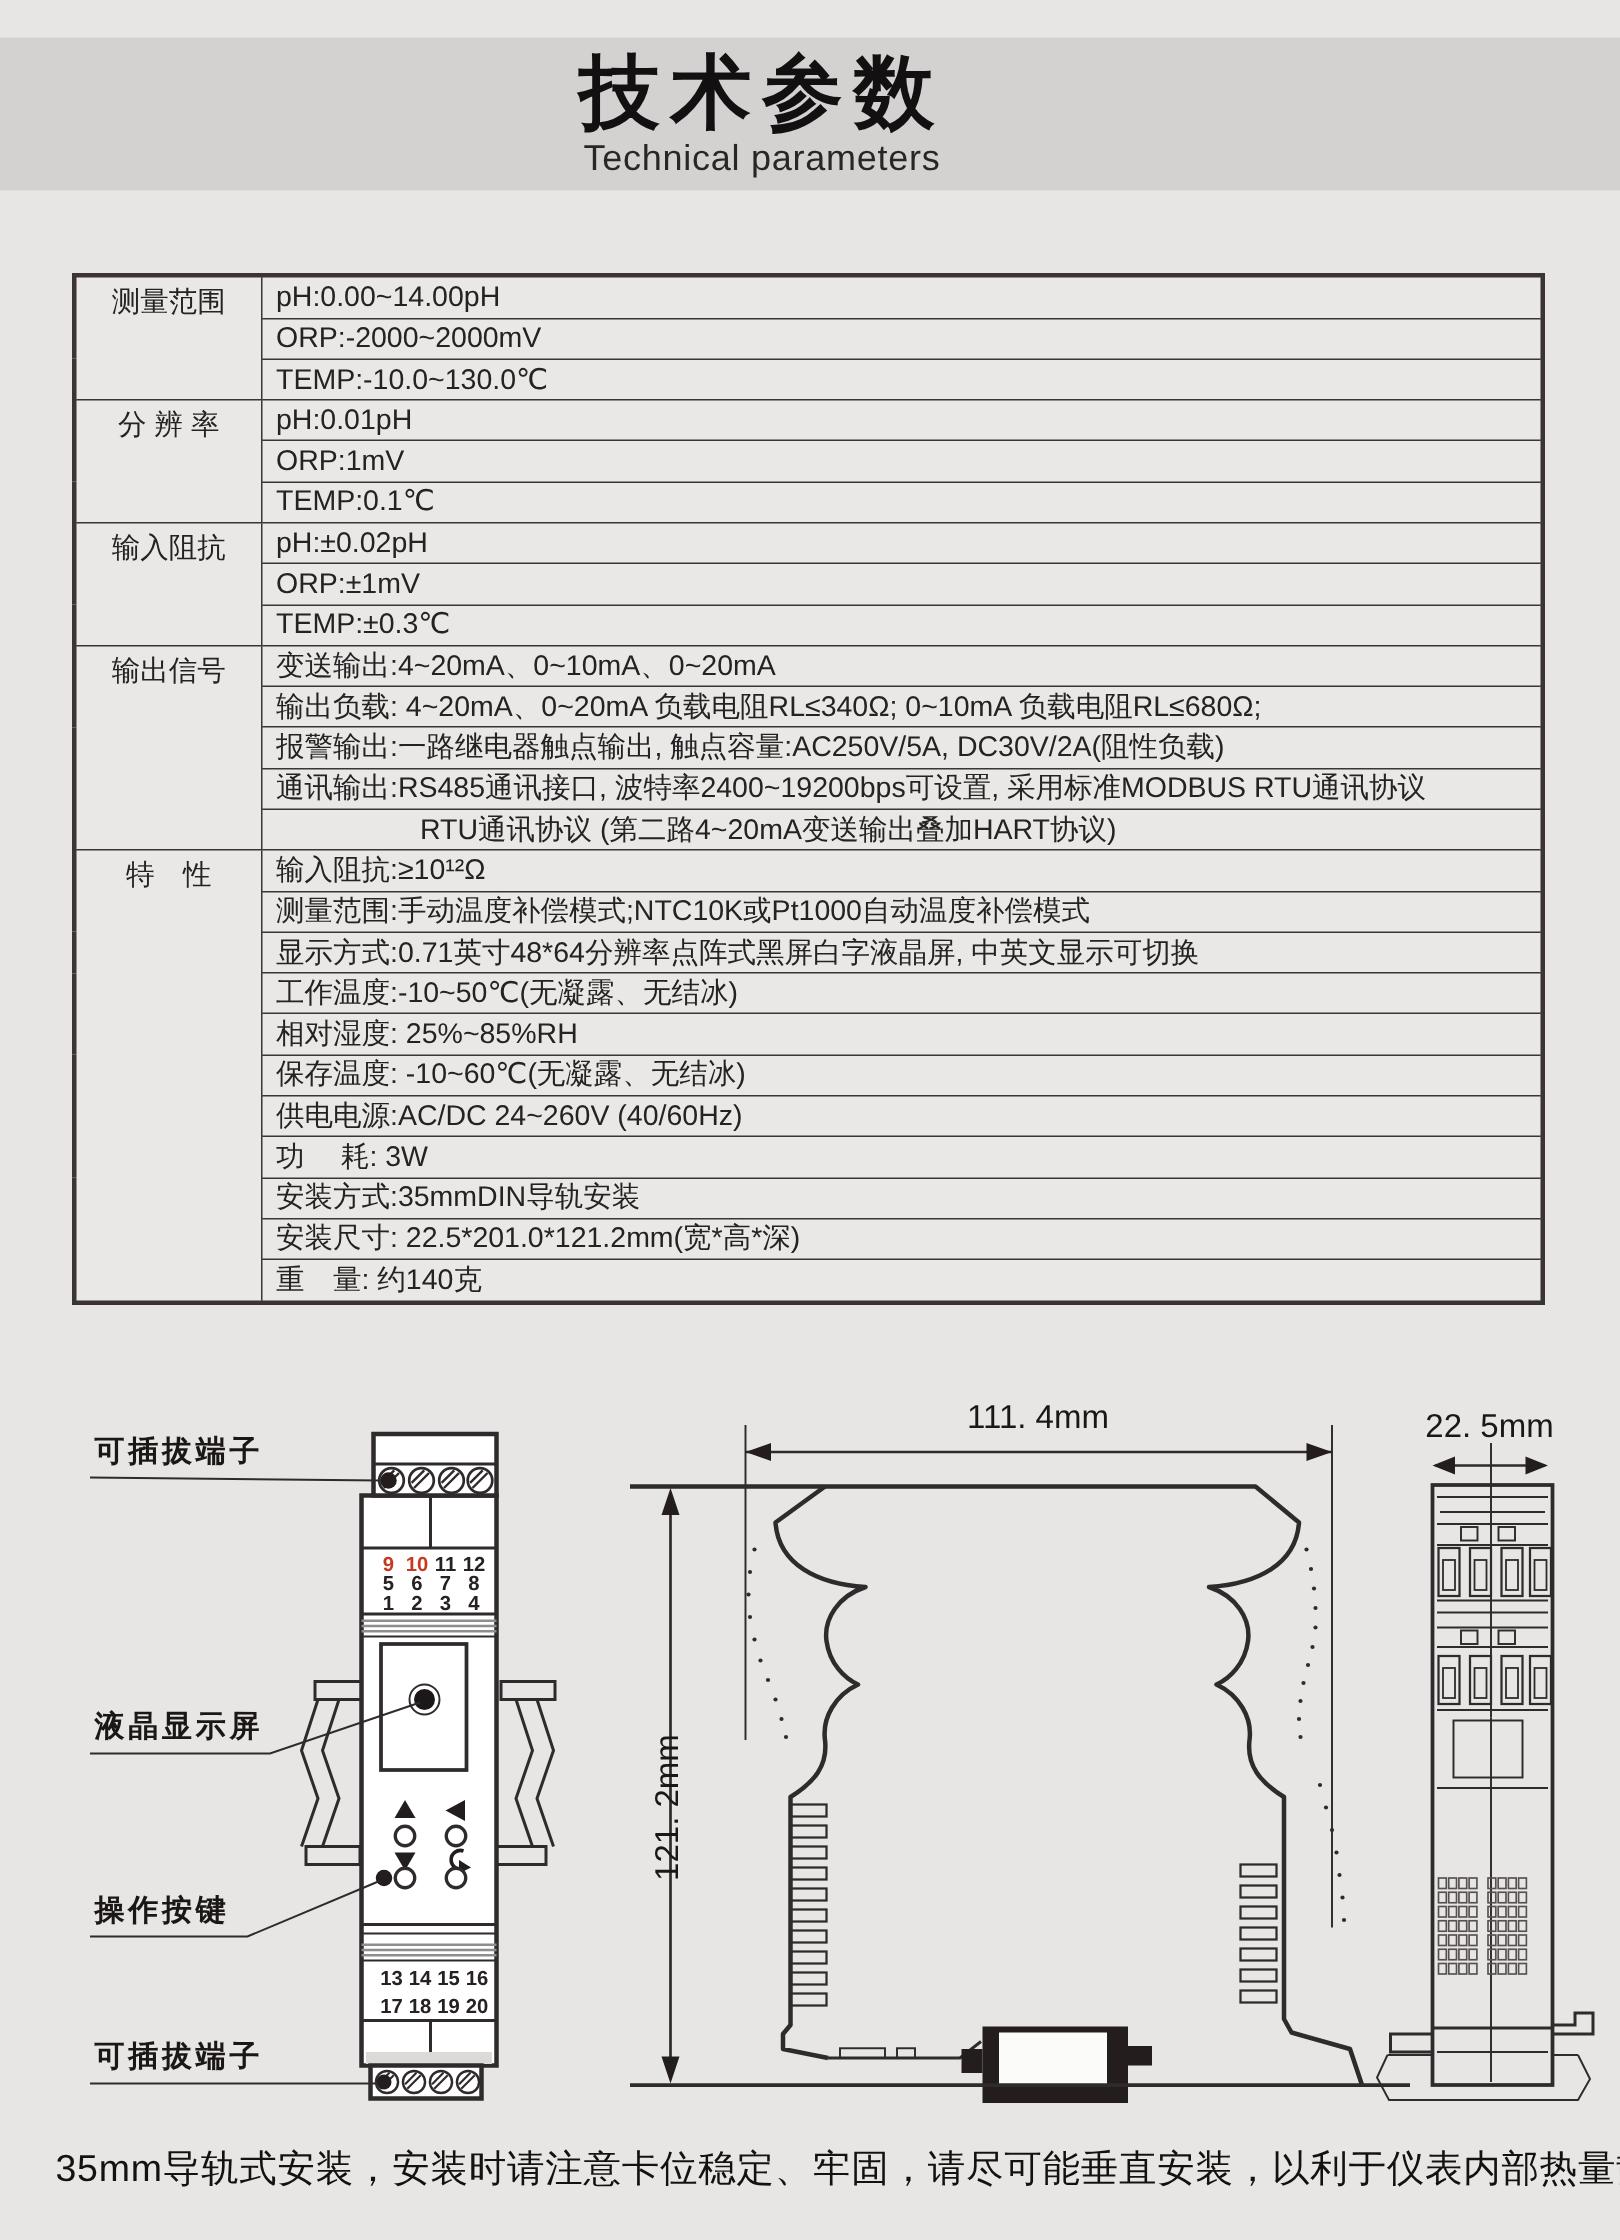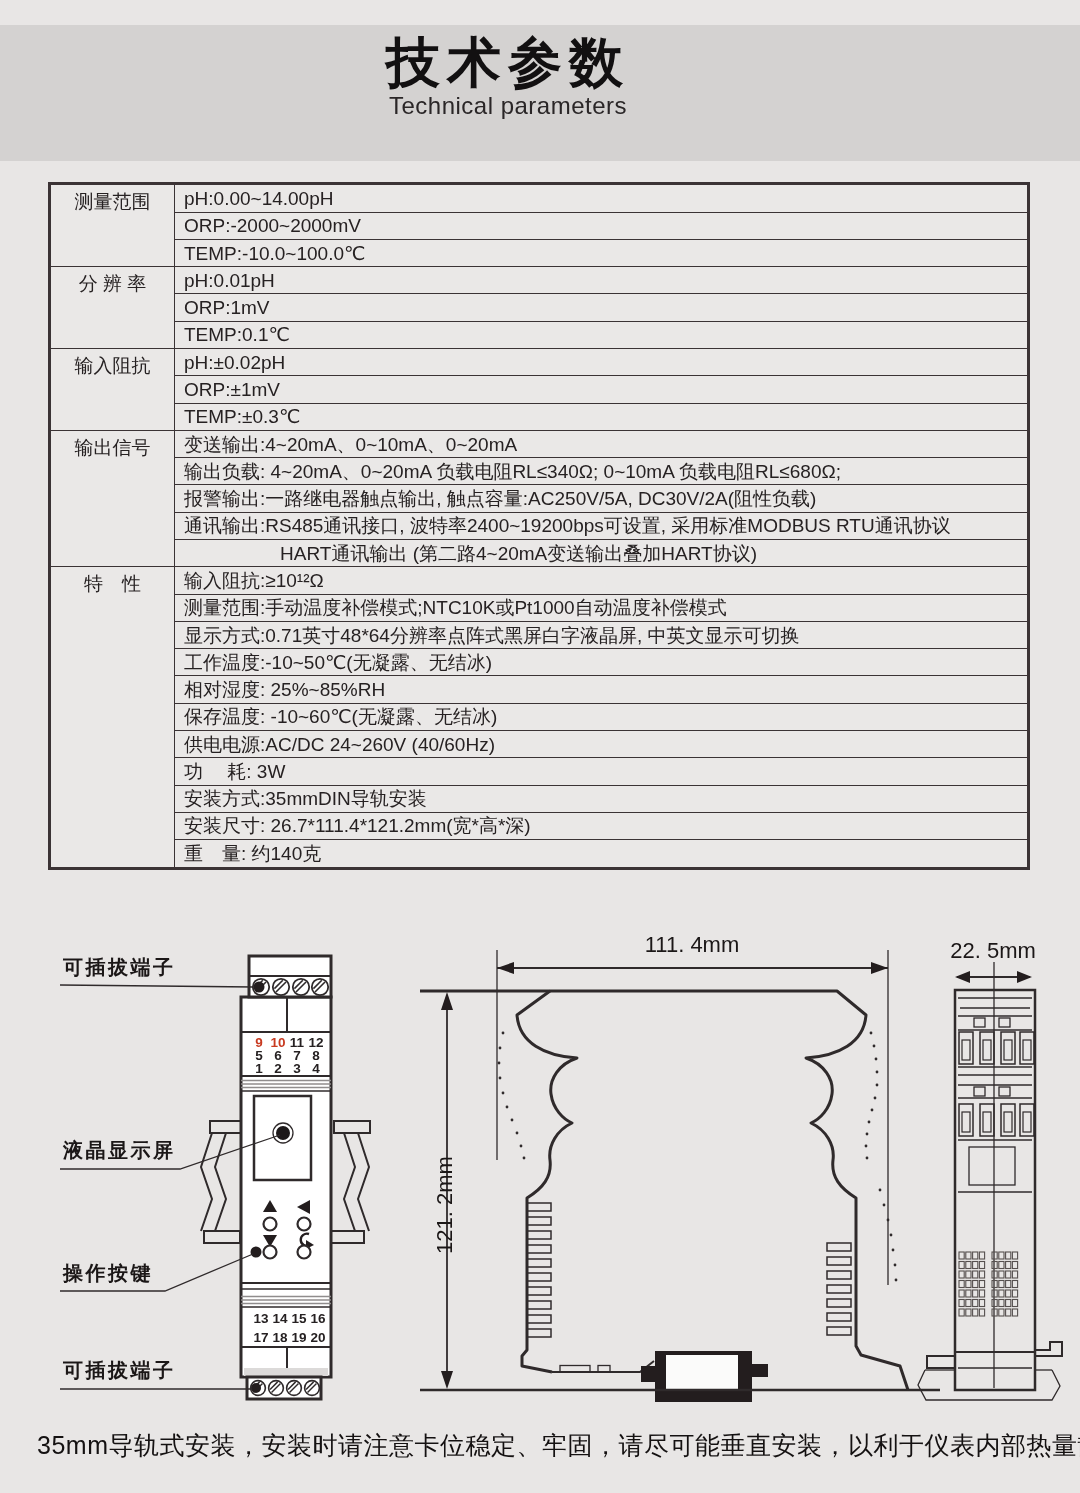--- a/index.html
+++ b/index.html
@@ -1,19 +1,19 @@
 <!DOCTYPE html>
 <html><head>
 <meta charset="utf-8">
 <style>
   html,body{margin:0;padding:0;}
   body{width:1080px;height:1493px;position:relative;background:#e8e6e5;
        font-family:"Liberation Sans","DejaVu Sans",sans-serif;overflow:hidden;}
   
-  .title-band{position:absolute;left:0;top:25px;width:1080px;height:136px;background:#d4d2d1;}
+  .title-band{position:absolute;left:0;top:25px;width:1080px;height:102px;background:#d4d2d1;}
   .title-inner{width:100%;text-align:center;transform:translateX(-32px);}
   .title-zh{margin:0;padding-top:8px;font-size:54px;font-weight:700;letter-spacing:7px;color:#121011;line-height:1.1;}
   .title-en{margin:0;font-size:24px;color:#2a2627;letter-spacing:0.5px;}
   
   #spec-table{position:absolute;left:48px;top:182px;width:982px;height:688px;
               border-collapse:collapse;table-layout:fixed;background:#eae8e7;
               font-size:19px;color:#262122;}
   #spec-table{border:3px solid #3b3335;}
   #spec-table td{border:1.5px solid #3b3335;padding:0 4px 0 9px;white-space:nowrap;overflow:hidden;line-height:1;}
   #spec-table col.c-label{width:125px;}
@@ -57,21 +57,21 @@
       <tr>
         <td class="label-cell" rowspan="3">
           <span>测量范围</span>
         </td>
         <td class="value-cell">pH:0.00~14.00pH</td>
       </tr>
       <tr>
         <td class="value-cell">ORP:-2000~2000mV</td>
       </tr>
       <tr>
-        <td class="value-cell">TEMP:-10.0~100.0℃</td>
+        <td class="value-cell">TEMP:-10.0~130.0℃</td>
       </tr>
       <tr>
         <td class="label-cell" rowspan="3">
           <span>分 辨 率</span>
         </td>
         <td class="value-cell">pH:0.01pH</td>
       </tr>
       <tr>
         <td class="value-cell">ORP:1mV</td>
       </tr>
@@ -99,21 +99,21 @@
       <tr>
         <td class="value-cell">输出负载: 4~20mA、0~20mA 负载电阻RL≤340Ω; 0~10mA 负载电阻RL≤680Ω;</td>
       </tr>
       <tr>
         <td class="value-cell">报警输出:一路继电器触点输出, 触点容量:AC250V/5A, DC30V/2A(阻性负载)</td>
       </tr>
       <tr>
         <td class="value-cell">通讯输出:RS485通讯接口, 波特率2400~19200bps可设置, 采用标准MODBUS RTU通讯协议</td>
       </tr>
       <tr>
-        <td class="value-cell indent">HART通讯输出 (第二路4~20mA变送输出叠加HART协议)</td>
+        <td class="value-cell indent">RTU通讯协议 (第二路4~20mA变送输出叠加HART协议)</td>
       </tr>
       <tr>
         <td class="label-cell" rowspan="11">
           <span>特　性</span>
         </td>
         <td class="value-cell">输入阻抗:≥10¹²Ω</td>
       </tr>
       <tr>
         <td class="value-cell">测量范围:手动温度补偿模式;NTC10K或Pt1000自动温度补偿模式</td>
       </tr>
@@ -132,21 +132,21 @@
       <tr>
         <td class="value-cell">供电电源:AC/DC 24~260V (40/60Hz)</td>
       </tr>
       <tr>
         <td class="value-cell">功　 耗: 3W</td>
       </tr>
       <tr>
         <td class="value-cell">安装方式:35mmDIN导轨安装</td>
       </tr>
       <tr>
-        <td class="value-cell">安装尺寸: 26.7*111.4*121.2mm(宽*高*深)</td>
+        <td class="value-cell">安装尺寸: 22.5*201.0*121.2mm(宽*高*深)</td>
       </tr>
       <tr>
         <td class="value-cell">重　量: 约140克</td>
       </tr>
     </tbody>
 </table>
 
 <svg id="diagram" width="1080" height="500" viewBox="0 920 1080 500" color="#2f2a2b">
   <defs>
     <g id="screw">

